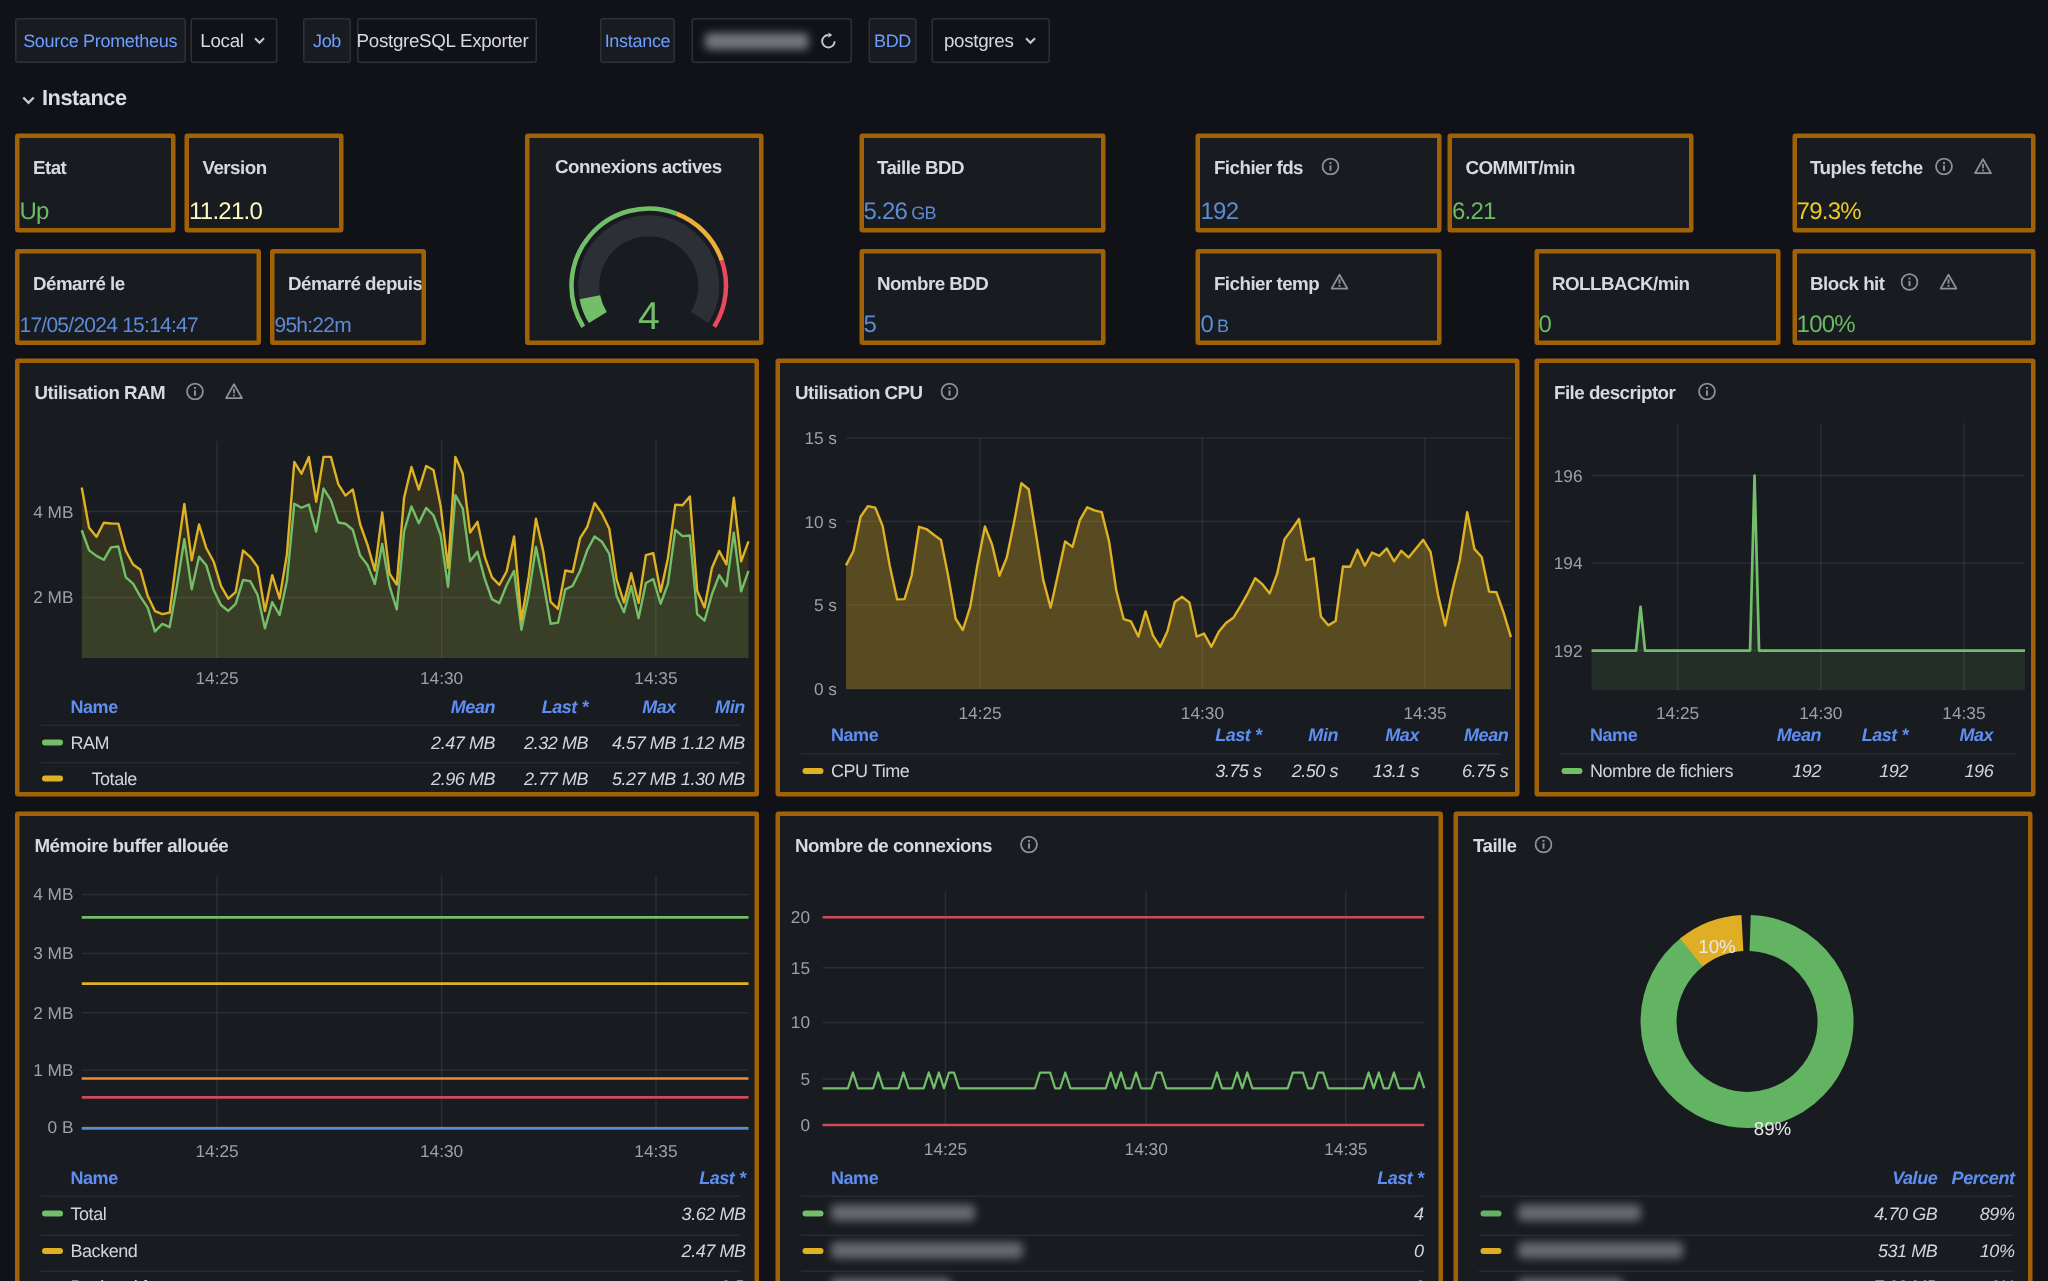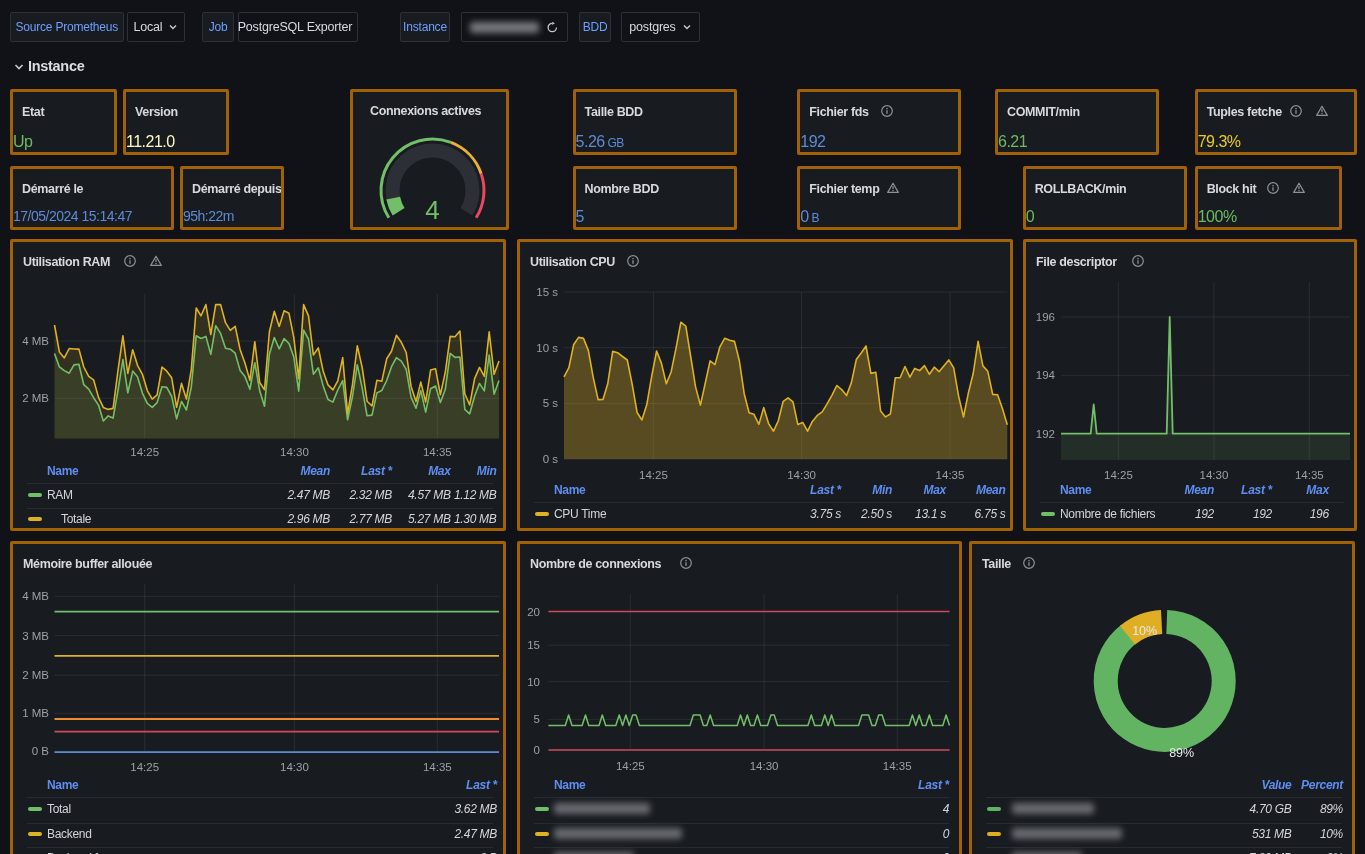--- a/index.html
+++ b/index.html
@@ -57,21 +57,21 @@
 </div>
 <div class="panel" style="left:797.3px;top:89px;width:163.4px;height:66px;overflow:hidden">
 <div class="ptitle" style="left:9px;top:13px">Fichier fds</div>
 <svg class="abs" style="left:80.9px;top:13px" width="12" height="12" viewBox="0 0 12 12">
       <circle cx="6" cy="6" r="5.3" fill="none" stroke="#8e9196" stroke-width="1.2"></circle>
       <rect x="5.35" y="5.2" width="1.3" height="3.6" fill="#8e9196"></rect>
       <rect x="5.35" y="3.0" width="1.3" height="1.3" fill="#8e9196"></rect>
     </svg>
 <div class="val" style="top:40.5px;color:#5d8bd6;font-size:16px">192</div>
 </div>
-<div class="panel" style="left:995px;top:89px;width:164px;height:66px;overflow:hidden">
+<div class="panel" style="left:965px;top:89px;width:164px;height:66px;overflow:hidden">
 <div class="ptitle" style="left:9px;top:13px">COMMIT/min</div>
 <div class="val" style="top:40.5px;color:#6cba62;font-size:16px">6.21</div>
 </div>
 <div class="panel" style="left:1194.7px;top:89px;width:162.3px;height:66px;overflow:hidden">
 <div class="ptitle" style="left:9px;top:13px">Tuples fetche</div>
 <svg class="abs" style="left:92.7px;top:13px" width="12" height="12" viewBox="0 0 12 12">
       <circle cx="6" cy="6" r="5.3" fill="none" stroke="#8e9196" stroke-width="1.2"></circle>
       <rect x="5.35" y="5.2" width="1.3" height="3.6" fill="#8e9196"></rect>
       <rect x="5.35" y="3.0" width="1.3" height="1.3" fill="#8e9196"></rect>
     </svg>
@@ -100,21 +100,21 @@
       <path d="M6 1.2 L11.3 10.4 H0.7 Z" fill="none" stroke="#8e9196" stroke-width="1.2" stroke-linejoin="round"></path>
       <rect x="5.4" y="4.2" width="1.2" height="3" fill="#8e9196"></rect>
       <rect x="5.4" y="8.0" width="1.2" height="1.2" fill="#8e9196"></rect>
     </svg>
 <div class="val" style="top:38.5px;color:#5d8bd6;font-size:16px">0 <span style="font-size:12px">B</span></div>
 </div>
 <div class="panel" style="left:1022.7px;top:166px;width:164px;height:64px;overflow:hidden">
 <div class="ptitle" style="left:9px;top:13px">ROLLBACK/min</div>
 <div class="val" style="top:38.5px;color:#6cba62;font-size:16px">0</div>
 </div>
-<div class="panel" style="left:1194.7px;top:166px;width:147px;height:64px;overflow:hidden">
+<div class="panel" style="left:1194.7px;top:166px;width:162px;height:64px;overflow:hidden">
 <div class="ptitle" style="left:9px;top:13px">Block hit</div>
 <svg class="abs" style="left:69.1px;top:13px" width="12" height="12" viewBox="0 0 12 12">
       <circle cx="6" cy="6" r="5.3" fill="none" stroke="#8e9196" stroke-width="1.2"></circle>
       <rect x="5.35" y="5.2" width="1.3" height="3.6" fill="#8e9196"></rect>
       <rect x="5.35" y="3.0" width="1.3" height="1.3" fill="#8e9196"></rect>
     </svg>
 <svg class="abs" style="left:95.1px;top:13px" width="12" height="12" viewBox="0 0 12 12">
       <path d="M6 1.2 L11.3 10.4 H0.7 Z" fill="none" stroke="#8e9196" stroke-width="1.2" stroke-linejoin="round"></path>
       <rect x="5.4" y="4.2" width="1.2" height="3" fill="#8e9196"></rect>
       <rect x="5.4" y="8.0" width="1.2" height="1.2" fill="#8e9196"></rect>

